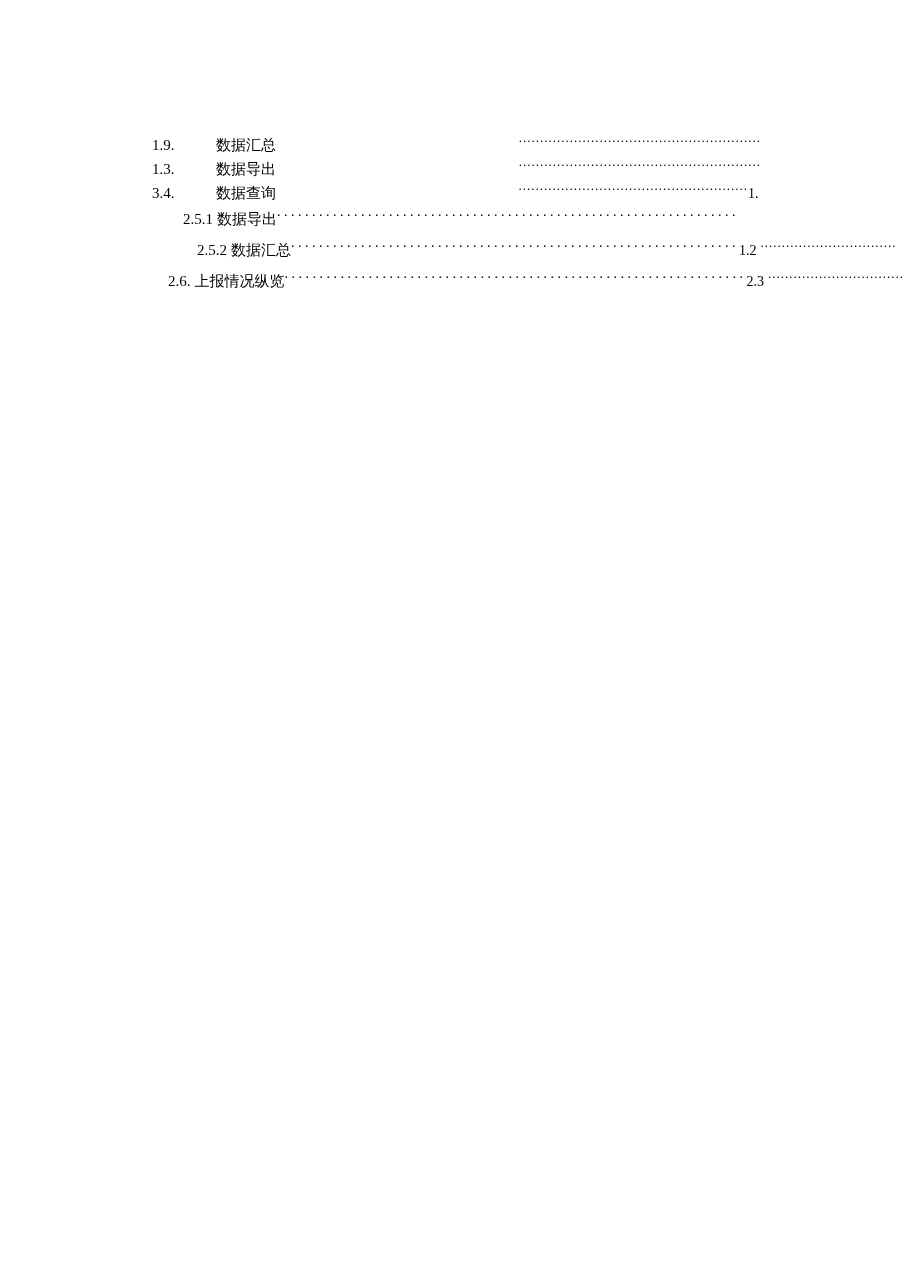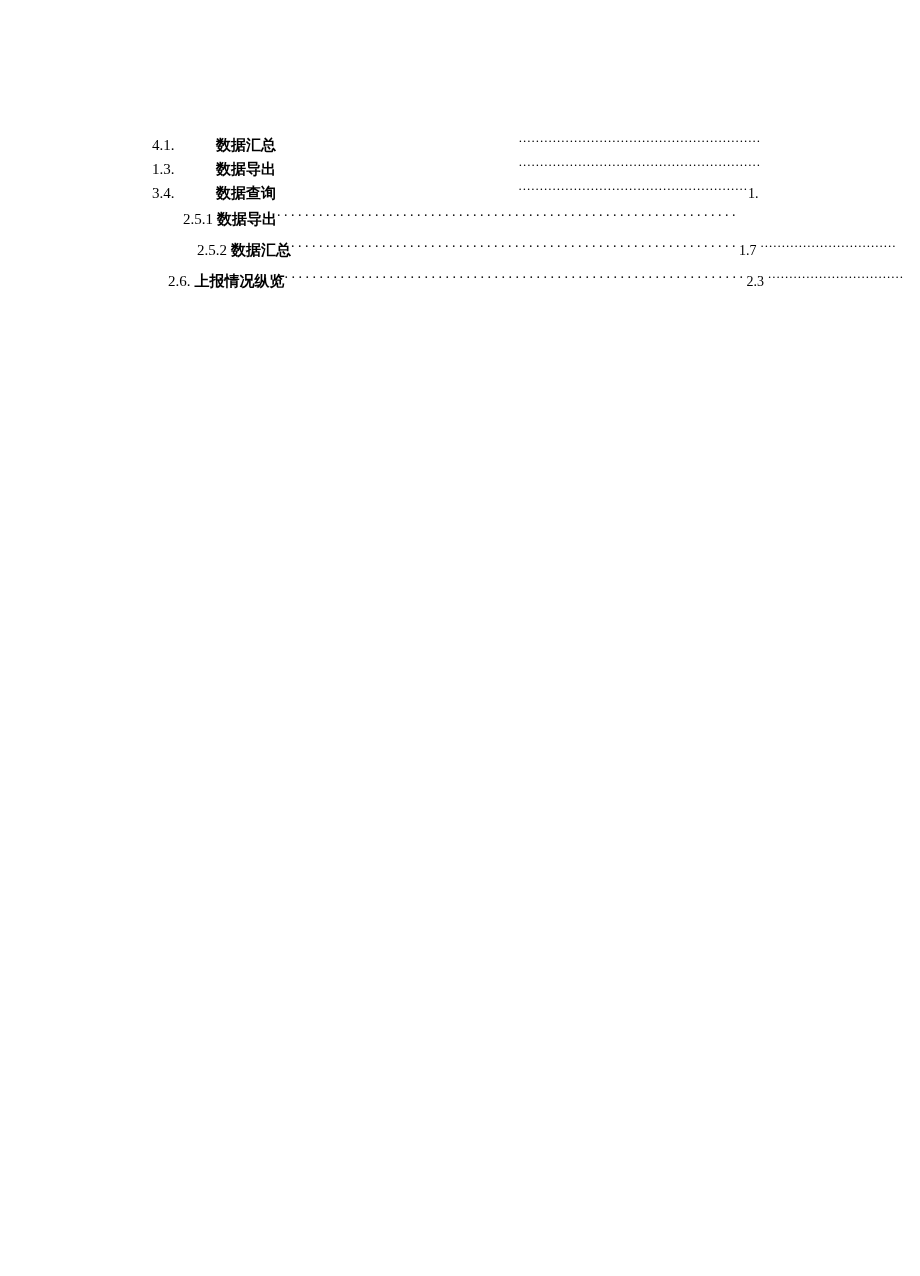--- a/index.html
+++ b/index.html
@@ -15,21 +15,21 @@
     }
     .toc { width: 100%; }
     .entry {
       display: flex;
       align-items: baseline;
       height: 24px;
       line-height: 24px;
       white-space: nowrap;
     }
     .num { flex: 0 0 auto; }
-    .title { flex: 0 0 auto; padding-left: 0; font-weight: bold; }
+    .title { flex: 0 0 auto; padding-left: 0; }
     .dots1 {
       flex: 1 1 auto;
       overflow: hidden;
       position: relative;
       height: 24px;
     }
     .dots1::after {
       content: "......................................................................................................................................................................................................";
       position: absolute;
       right: 0;
@@ -70,21 +70,21 @@
     }
     .gap { flex: 0 0 auto; }
   </style>
 </head>
 <body>
 
 <div class="toc">
 
   <div class="entry">
     <span class="gap" style="width:152px"></span>
-    <span class="num" style="width:64px">4.1.</span>
+    <span class="num" style="width:64px">1.9.</span>
     <span class="title">数据汇总</span>
     <span class="gap" style="width:242px"></span>
     <span class="dots1" style="max-width:243px"></span>
     <span class="gap" style="width:156px"></span>
   </div>
 
   <div class="entry">
     <span class="gap" style="width:152px"></span>
     <span class="num" style="width:64px">1.3.</span>
     <span class="title">数据导出</span>
@@ -111,21 +111,21 @@
     <span class="dots-spaced" style="max-width:460px"></span>
     <span class="gap" style="width:160px"></span>
   </div>
 
   <div class="entry" style="margin-top:7px">
     <span class="gap" style="width:197px"></span>
     <span class="num">2.5.2</span>
     <span class="gap" style="width:4px"></span>
     <span class="title">数据汇总</span>
     <span class="dots-spaced" style="max-width:448px"></span>
-    <span class="pagecol">1.7</span>
+    <span class="pagecol">1.2</span>
     <span class="gap" style="width:4px"></span>
     <span class="dots2" style="width:135px"></span>
   </div>
 
   <div class="entry" style="margin-top:7px">
     <span class="gap" style="width:168px"></span>
     <span class="num">2.6.</span>
     <span class="gap" style="width:4px"></span>
     <span class="title">上报情况纵览</span>
     <span class="dots-spaced" style="max-width:462px"></span>

